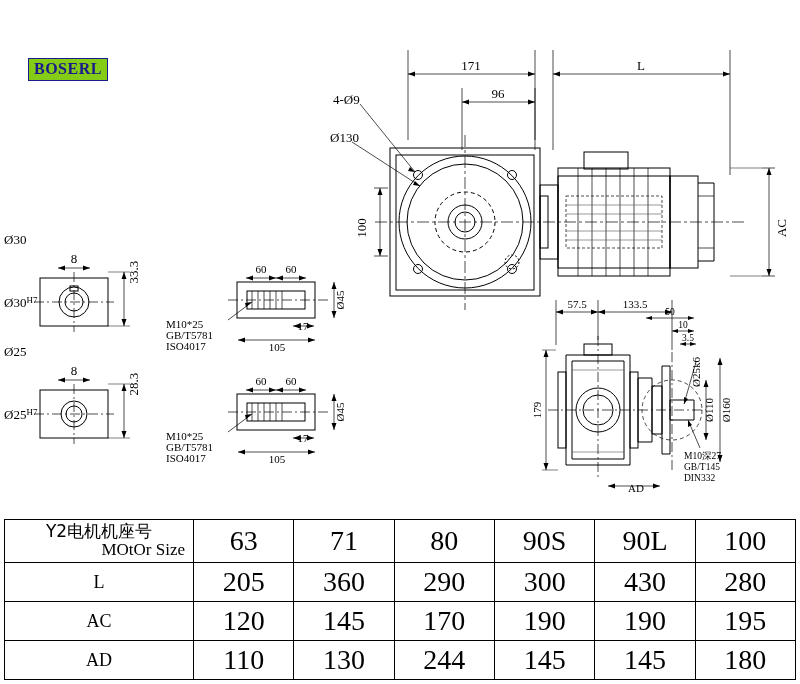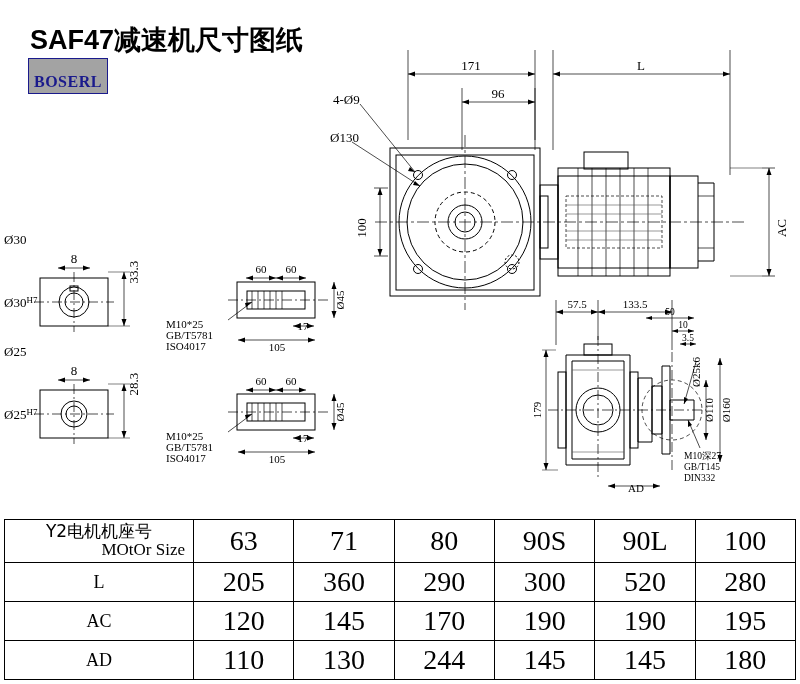--- a/index.html
+++ b/index.html
@@ -25,22 +25,22 @@
     left: 30px; top: 22px;
     font-size: 27px;
     font-weight: bold;
     letter-spacing: 0px;
     white-space: nowrap;
   }
   .logo-box {
     position: absolute;
     left: 28px; top: 58px;
     border: 1px solid #1a1a8c;
-    padding: 14px 5px 2px 5px;
-    background: #a3a3a3;
+    padding: 1px 5px 2px 5px;
+    background: #84cc16;
   }
   .logo-text {
     font-family: "Liberation Serif", serif;
     font-size: 16px;
     font-weight: bold;
     color: #1a1a8c;
     letter-spacing: 0.5px;
   }
   svg.draw {
     position: absolute;
@@ -94,21 +94,20 @@
   }
   .dimXS {
     font-size: 9.5px;
   }
 </style>
 </head>
 <body>
 
 <div id="root">
 
-  <div class="title">SAF47减速机尺寸图纸</div>
 
   <div class="logo-box">
     <span class="logo-text">BOSERL</span>
   </div>
 
   <svg class="draw" width="800" height="684" viewBox="0 0 800 684">
     <g stroke="#000" fill="none" stroke-width="1">
 
       <g stroke-width="0.7">
 
@@ -468,21 +467,21 @@
       <td>90S</td>
       <td>90L</td>
       <td>100</td>
     </tr>
     <tr>
       <td class="rowhead">L</td>
       <td>205</td>
       <td>360</td>
       <td>290</td>
       <td>300</td>
-      <td>520</td>
+      <td>430</td>
       <td>280</td>
     </tr>
     <tr>
       <td class="rowhead">AC</td>
       <td>120</td>
       <td>145</td>
       <td>170</td>
       <td>190</td>
       <td>190</td>
       <td>195</td>

